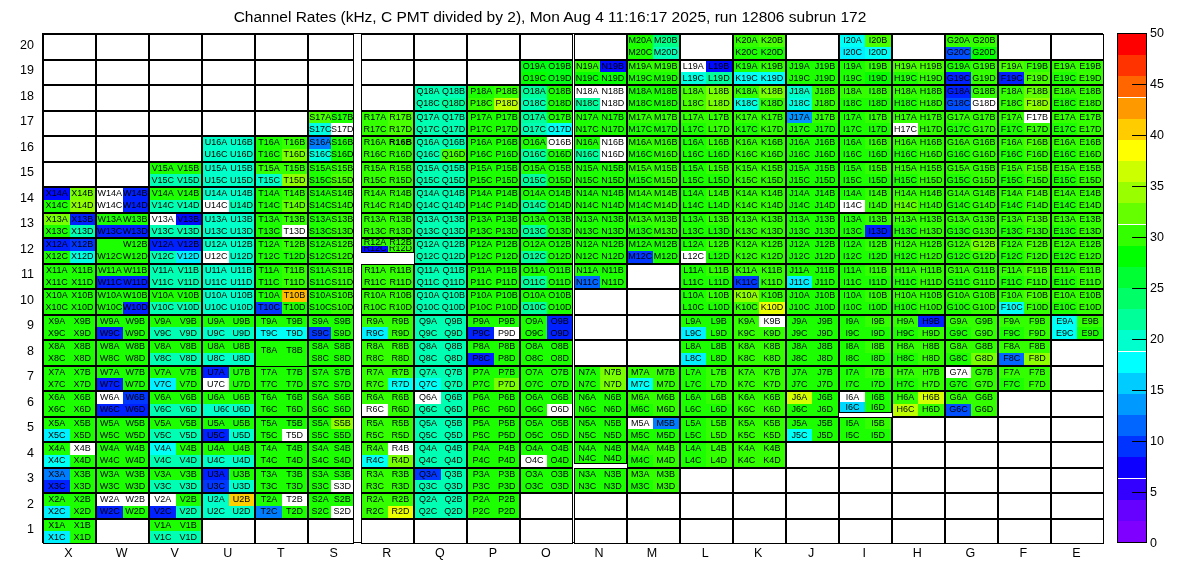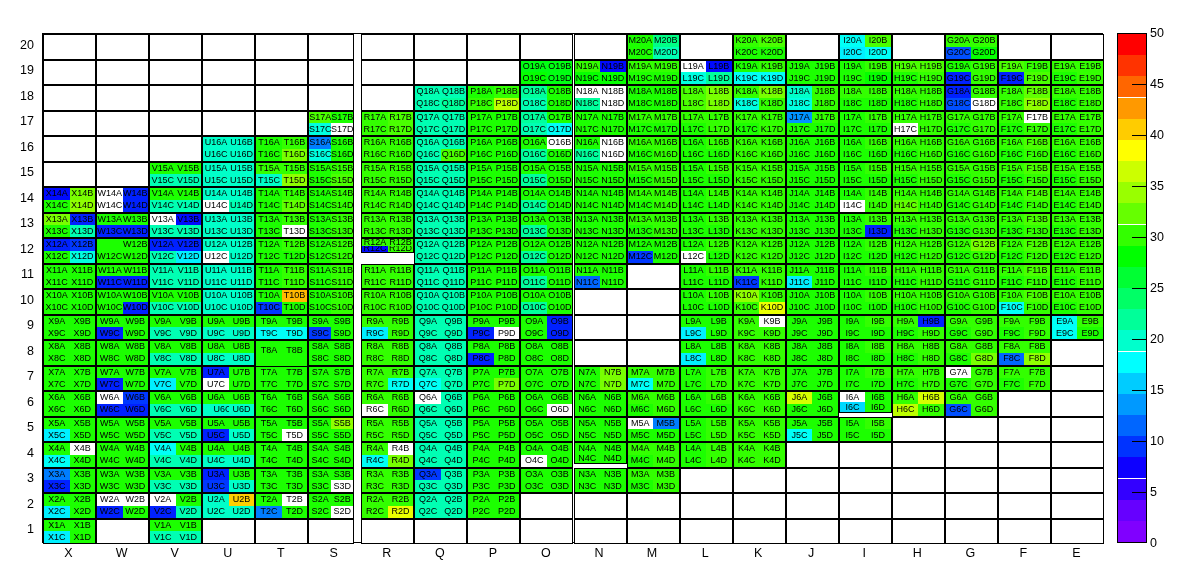--- a/index.html
+++ b/index.html
@@ -38,20 +38,21 @@
   #cbar{position:absolute;left:1117px;top:33px;width:30px;height:510px;border:1px solid #000;box-sizing:border-box;}
   #cbar .seg{position:absolute;left:0;width:100%;}
   .cbtick{position:absolute;left:1150px;font-size:12.5px;color:#000;transform:translateY(-50%);}
   .cbtickline{position:absolute;left:1132px;width:15px;height:1px;background:#000;}
 </style>
 </head>
 <body>
 
 <div id="root">
 
+  <div id="title">Channel Rates (kHz, C PMT divided by 2), Mon Aug  4 11:16:17 2025, run 12806 subrun 172</div>
 
   <div id="plot">
     <div id="grid">
         <div class="col" style="left: 0px; width: 53.05px;">
           <div class="cellbox empty" style="top: 0px; height: 25.5px;"></div>
           <div class="cellbox empty" style="top: 25.5px; height: 25.5px;"></div>
           <div class="cellbox empty" style="top: 51px; height: 25.5px;"></div>
           <div class="cellbox empty" style="top: 76.5px; height: 25.5px;"></div>
           <div class="cellbox empty" style="top: 102px; height: 25.5px;"></div>
           <div class="cellbox empty" style="top: 127.5px; height: 25.5px;"></div>
@@ -982,21 +983,21 @@
               <div class="sub r" title="R17B: 31 kHz" style="background: rgb(74, 255, 0);">R17B</div>
             </div>
             <div class="half bot">
               <div class="sub l" title="R17C: 30 kHz" style="background: rgb(51, 255, 0);">R17C</div>
               <div class="sub r" title="R17D: 31 kHz" style="background: rgb(74, 255, 0);">R17D</div>
             </div>
           </div>
           <div class="cellbox" style="top: 102px; height: 25.5px;">
             <div class="half top">
               <div class="sub l" title="R16A: 30 kHz" style="background: rgb(51, 255, 0);">R16A</div>
-              <div class="sub r" title="R16B: 30 kHz" style="background: rgb(51, 255, 0);">R16B</div>
+              <div class="sub r" title="R16B: 30 kHz" style="background: rgb(51, 255, 0); font-weight: bold;">R16B</div>
             </div>
             <div class="half bot">
               <div class="sub l" title="R16C: 30 kHz" style="background: rgb(51, 255, 0);">R16C</div>
               <div class="sub r" title="R16D: 30 kHz" style="background: rgb(51, 255, 0);">R16D</div>
             </div>
           </div>
           <div class="cellbox" style="top: 127.5px; height: 25.5px;">
             <div class="half top">
               <div class="sub l" title="R15A: 30 kHz" style="background: rgb(51, 255, 0);">R15A</div>
               <div class="sub r" title="R15B: 30 kHz" style="background: rgb(51, 255, 0);">R15B</div>

